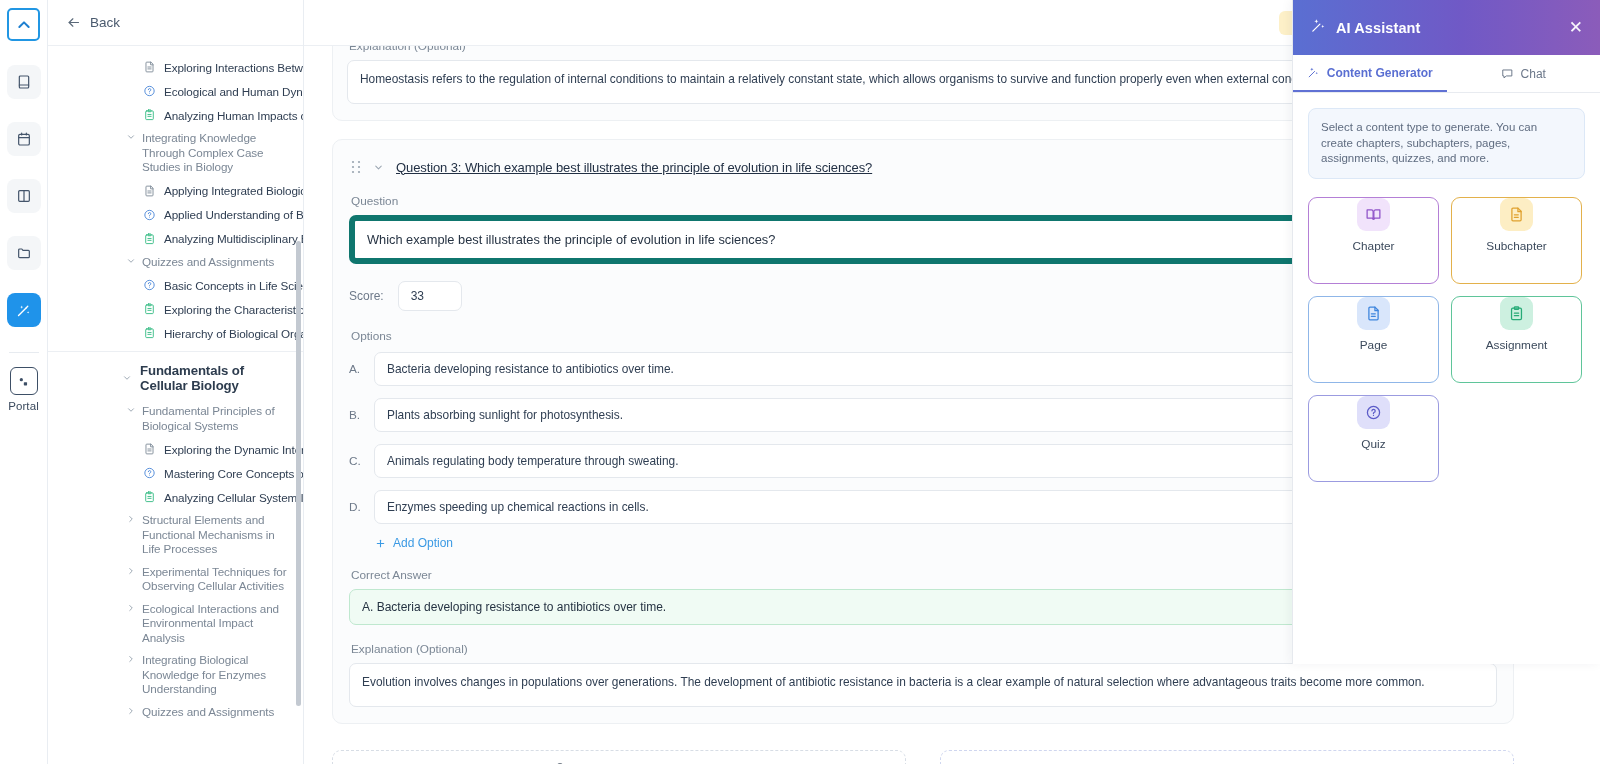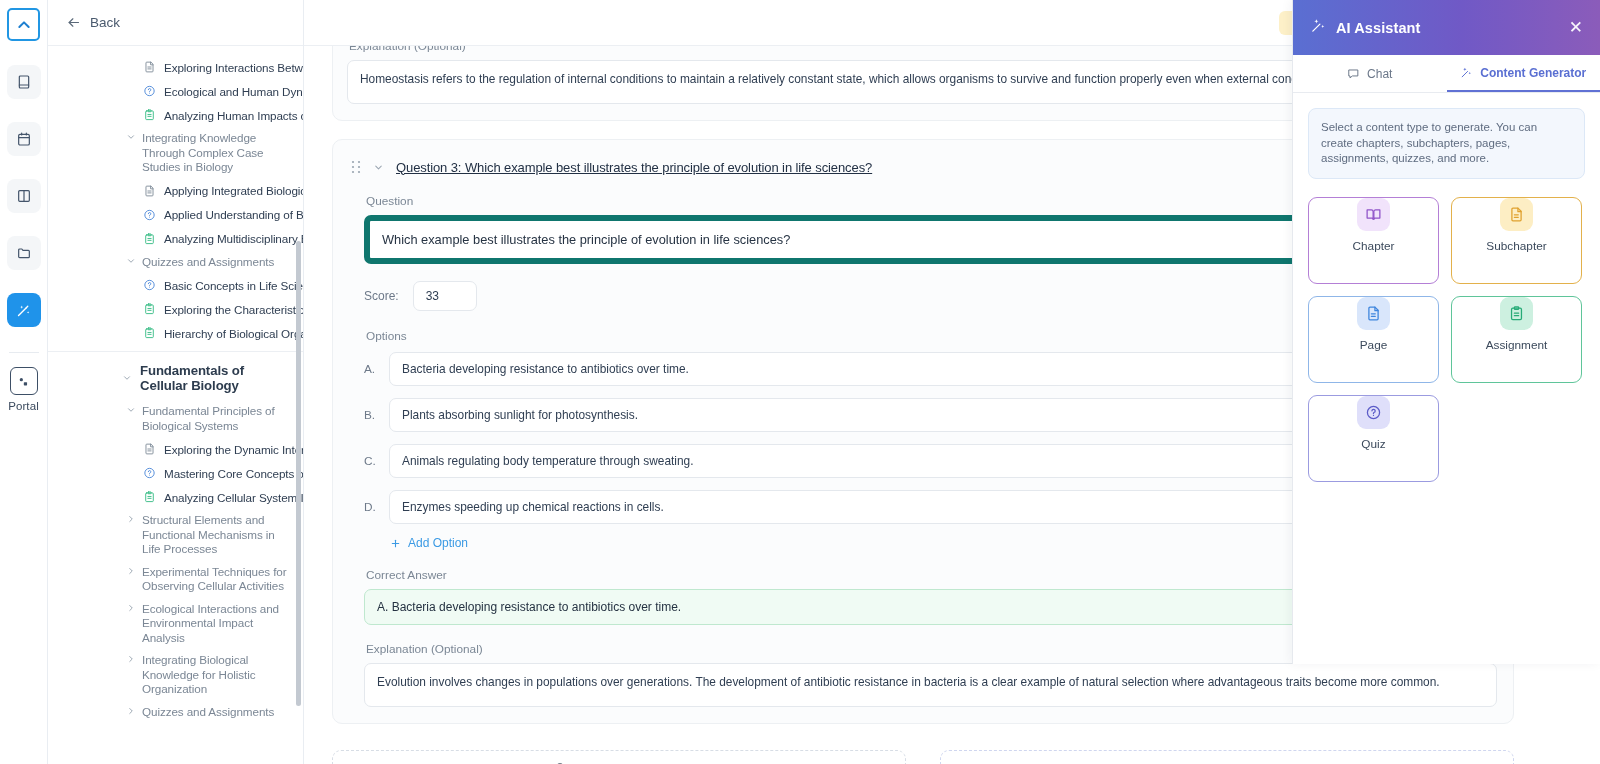--- a/index.html
+++ b/index.html
@@ -109,21 +109,21 @@
     padding: 10px 12px; font-size: 11.9px; color: #2f3e52; line-height: 17px;
   }
   .qhead {
     display: flex; align-items: center; gap: 12px;
     padding: 4px 2px 4px 4px;
   }
   .dots { width: 10px; color: #9aa5b1; display: flex; }
   .qtitle { font-size: 13px; color: #223044; flex: 1; letter-spacing: -.1px; text-decoration: underline; }
   .pts { background: #dff0fb; color: #2b8fd6; font-size: 10.8px; font-weight: 600; border-radius: 5px; padding: 3px 8px; }
   .trash { color: #7a8796; cursor: pointer; display: flex; margin-left: 4px; }
-  .qbody { padding: 14px 2px 0 2px; margin-left: 15px; }
+  .qbody { padding: 14px 2px 0 2px; }
   .qinput {
     background: #fff; border: 6px solid #0f766e; border-radius: 7px;
     padding: 11px 12px; font-size: 12.8px; color: #263343;
   }
   .scorerow { display: flex; align-items: center; gap: 14px; margin-top: 17px; }
   .scorelabel { font-size: 12px; color: #6d7989; }
   .scorebox {
     width: 64px; background: #fff; border: 1px solid #e4e8ed; border-radius: 7px;
     padding: 7px 12px; font-size: 12px; color: #2f3e52;
   }
@@ -462,21 +462,21 @@
               </svg>
             </span>
             <span class="gtext">Ecological Interactions and Environmental Impact Analysis</span>
           </div>
           <div class="grp">
             <span class="chev sm">
               <svg width="10" height="10" viewBox="0 0 24 24" fill="none" stroke="currentColor" stroke-width="2.3" stroke-linecap="round" stroke-linejoin="round">
                 <polyline points="9 6 15 12 9 18"></polyline>
               </svg>
             </span>
-            <span class="gtext">Integrating Biological Knowledge for Holistic Organization</span>
+            <span class="gtext">Integrating Biological Knowledge for Enzymes Understanding</span>
           </div>
           <div class="grp">
             <span class="chev sm">
               <svg width="10" height="10" viewBox="0 0 24 24" fill="none" stroke="currentColor" stroke-width="2.3" stroke-linecap="round" stroke-linejoin="round">
                 <polyline points="9 6 15 12 9 18"></polyline>
               </svg>
             </span>
             <span class="gtext">Quizzes and Assignments</span>
           </div>
         </div>
@@ -624,34 +624,34 @@
             <line x1="4" y1="20" x2="14" y2="10"></line>
             <path d="M9 3l.8 2.2L12 6l-2.2.8L9 9l-.8-2.2L6 6l2.2-.8z" fill="#fff" stroke="none"></path>
             <path d="M18 11l.6 1.6 1.6.6-1.6.6-.6 1.6-.6-1.6-1.6-.6 1.6-.6z" fill="#fff" stroke="none"></path>
           </svg>
       </span>
       <span class="ai-title">AI Assistant</span>
       <span class="ai-close">✕</span>
     </div>
 
     <div class="ai-tabs">
-      <div class="ai-tab">
-        <svg width="13" height="13" viewBox="0 0 24 24" fill="none" stroke="currentColor" stroke-width="1.8" stroke-linecap="round" stroke-linejoin="round">
-            <path d="M4 5.5h16v11H10l-4.5 3.5v-3.5H4z"></path>
-          </svg>
-        <span>Chat</span>
-      </div>
       <div class="ai-tab active">
         <svg width="13" height="13" viewBox="0 0 24 24" fill="none" stroke="currentColor" stroke-width="1.8" stroke-linecap="round" stroke-linejoin="round">
             <line x1="4" y1="20" x2="14" y2="10"></line>
             <path d="M9 3l.8 2.2L12 6l-2.2.8L9 9l-.8-2.2L6 6l2.2-.8z" fill="currentColor" stroke="none"></path>
             <path d="M18 11l.6 1.6 1.6.6-1.6.6-.6 1.6-.6-1.6-1.6-.6 1.6-.6z" fill="currentColor" stroke="none"></path>
           </svg>
         <span>Content Generator</span>
       </div>
+      <div class="ai-tab">
+        <svg width="13" height="13" viewBox="0 0 24 24" fill="none" stroke="currentColor" stroke-width="1.8" stroke-linecap="round" stroke-linejoin="round">
+            <path d="M4 5.5h16v11H10l-4.5 3.5v-3.5H4z"></path>
+          </svg>
+        <span>Chat</span>
+      </div>
     </div>
 
     <div class="ai-body">
       <div class="ai-note">Select a content type to generate. You can create chapters, subchapters, pages, assignments, quizzes, and more.</div>
       <div class="ai-grid" id="ai-grid">
           <div class="ai-card" style="border-color: rgb(180, 127, 214);">
             <div class="cbox" style="background:#f1e3fb;color:#9054c9">
               <svg width="17" height="17" viewBox="0 0 24 24" fill="none" stroke="currentColor" stroke-width="1.8" stroke-linecap="round" stroke-linejoin="round">
                 <path d="M3 5.5h6a2.5 2.5 0 0 1 2.5 2.5v11a2 2 0 0 0-2-2H3z"></path>
                 <path d="M21 5.5h-6A2.5 2.5 0 0 0 12.5 8v11a2 2 0 0 1 2-2H21z"></path>

